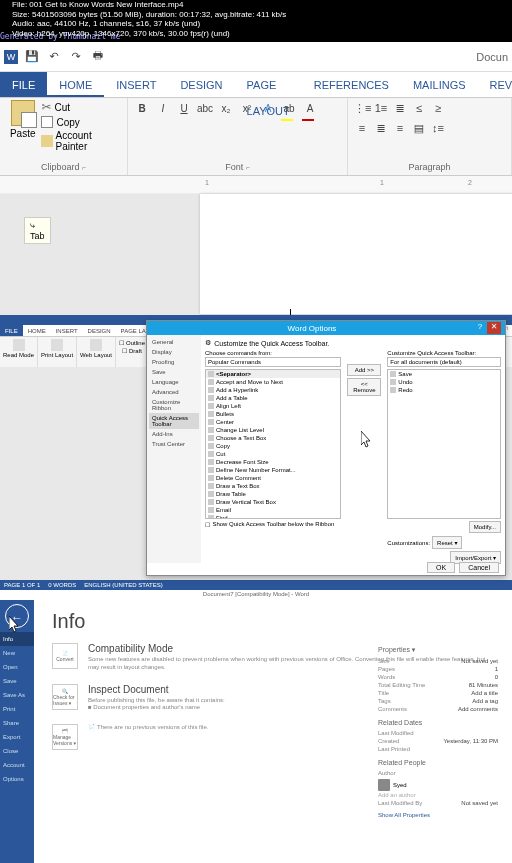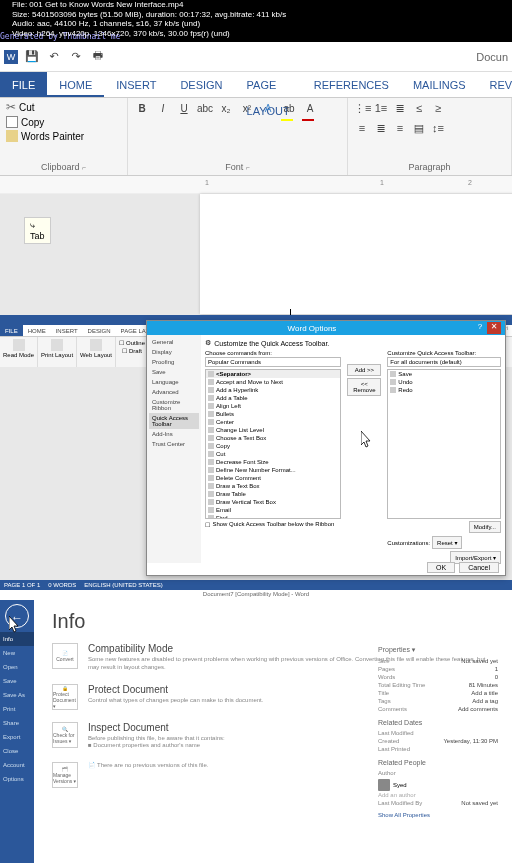--- a/index.html
+++ b/index.html
@@ -141,32 +141,36 @@
     <div class="tab">INSERT</div>
     <div class="tab">DESIGN</div>
     <div class="tab">PAGE LAYOUT</div>
     <div class="tab">REFERENCES</div>
     <div class="tab">MAILINGS</div>
     <div class="tab">REVIEW</div>
   </div>
   <div class="p1-ribbon">
     <div class="rgroup clipboard">
       <div class="clip-top">
+        <div class="paste-btn">
+          <div class="paste-ico"></div>
+          <span>Paste</span>
+        </div>
         <div class="clip-small">
           <div>
               <span class="scissors">✂</span>
               <span>Cut</span>
             </div>
           <div>
               <span class="copy-ico"></span>
               <span>Copy</span>
             </div>
           <div>
               <span class="brush-ico"></span>
-              <span>Words Painter</span>
+              <span>Account Painter</span>
             </div>
         </div>
       </div>
       <div class="rgroup-label"><span>Clipboard</span> <span class="dialog-launcher">⌐</span></div>
     </div>
     <div class="rgroup font-group">
       <div class="font-row2">
         <div class="font-btn bold-btn">B</div>
         <div class="font-btn ital-btn">I</div>
         <div class="font-btn und-btn">U</div>
@@ -454,30 +458,20 @@
         <div class="p3-sec-ico">
             <span>📄</span>
             <span>Convert</span>
           </div>
         <div class="p3-sec-content">
           <div class="p3-sec-title">Compatibility Mode</div>
           <div class="p3-sec-desc">Some new features are disabled to prevent problems when working with previous versions of Office. Converting this file will enable these features, but may result in layout changes.</div>
         </div>
       </div>
 
-      <div class="p3-section">
-        <div class="p3-sec-ico">
-            <span>🔒</span>
-            <span>Protect Document ▾</span>
-          </div>
-        <div class="p3-sec-content">
-          <div class="p3-sec-title">Protect Document</div>
-          <div class="p3-sec-desc">Control what types of changes people can make to this document.</div>
-        </div>
-      </div>
 
       <div class="p3-section">
         <div class="p3-sec-ico">
             <span>🔍</span>
             <span>Check for Issues ▾</span>
           </div>
         <div class="p3-sec-content">
           <div class="p3-sec-title">Inspect Document</div>
           <div class="p3-sec-desc">Before publishing this file, be aware that it contains:</div>
           <div class="p3-sec-desc">■ <span>Document properties and author's name</span></div>

